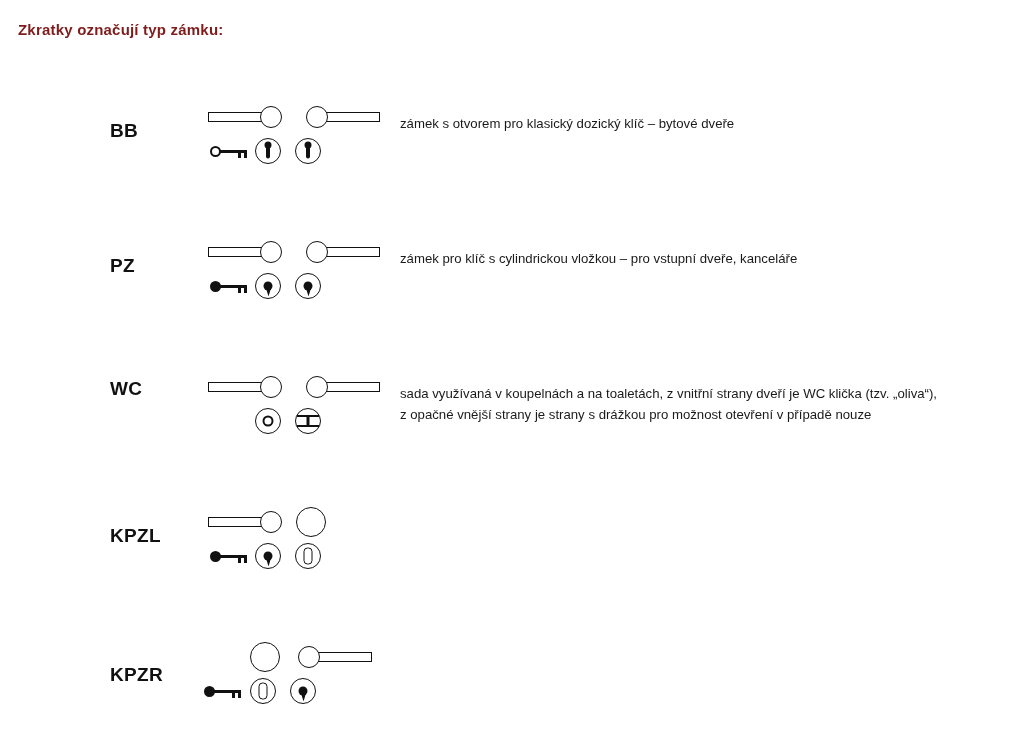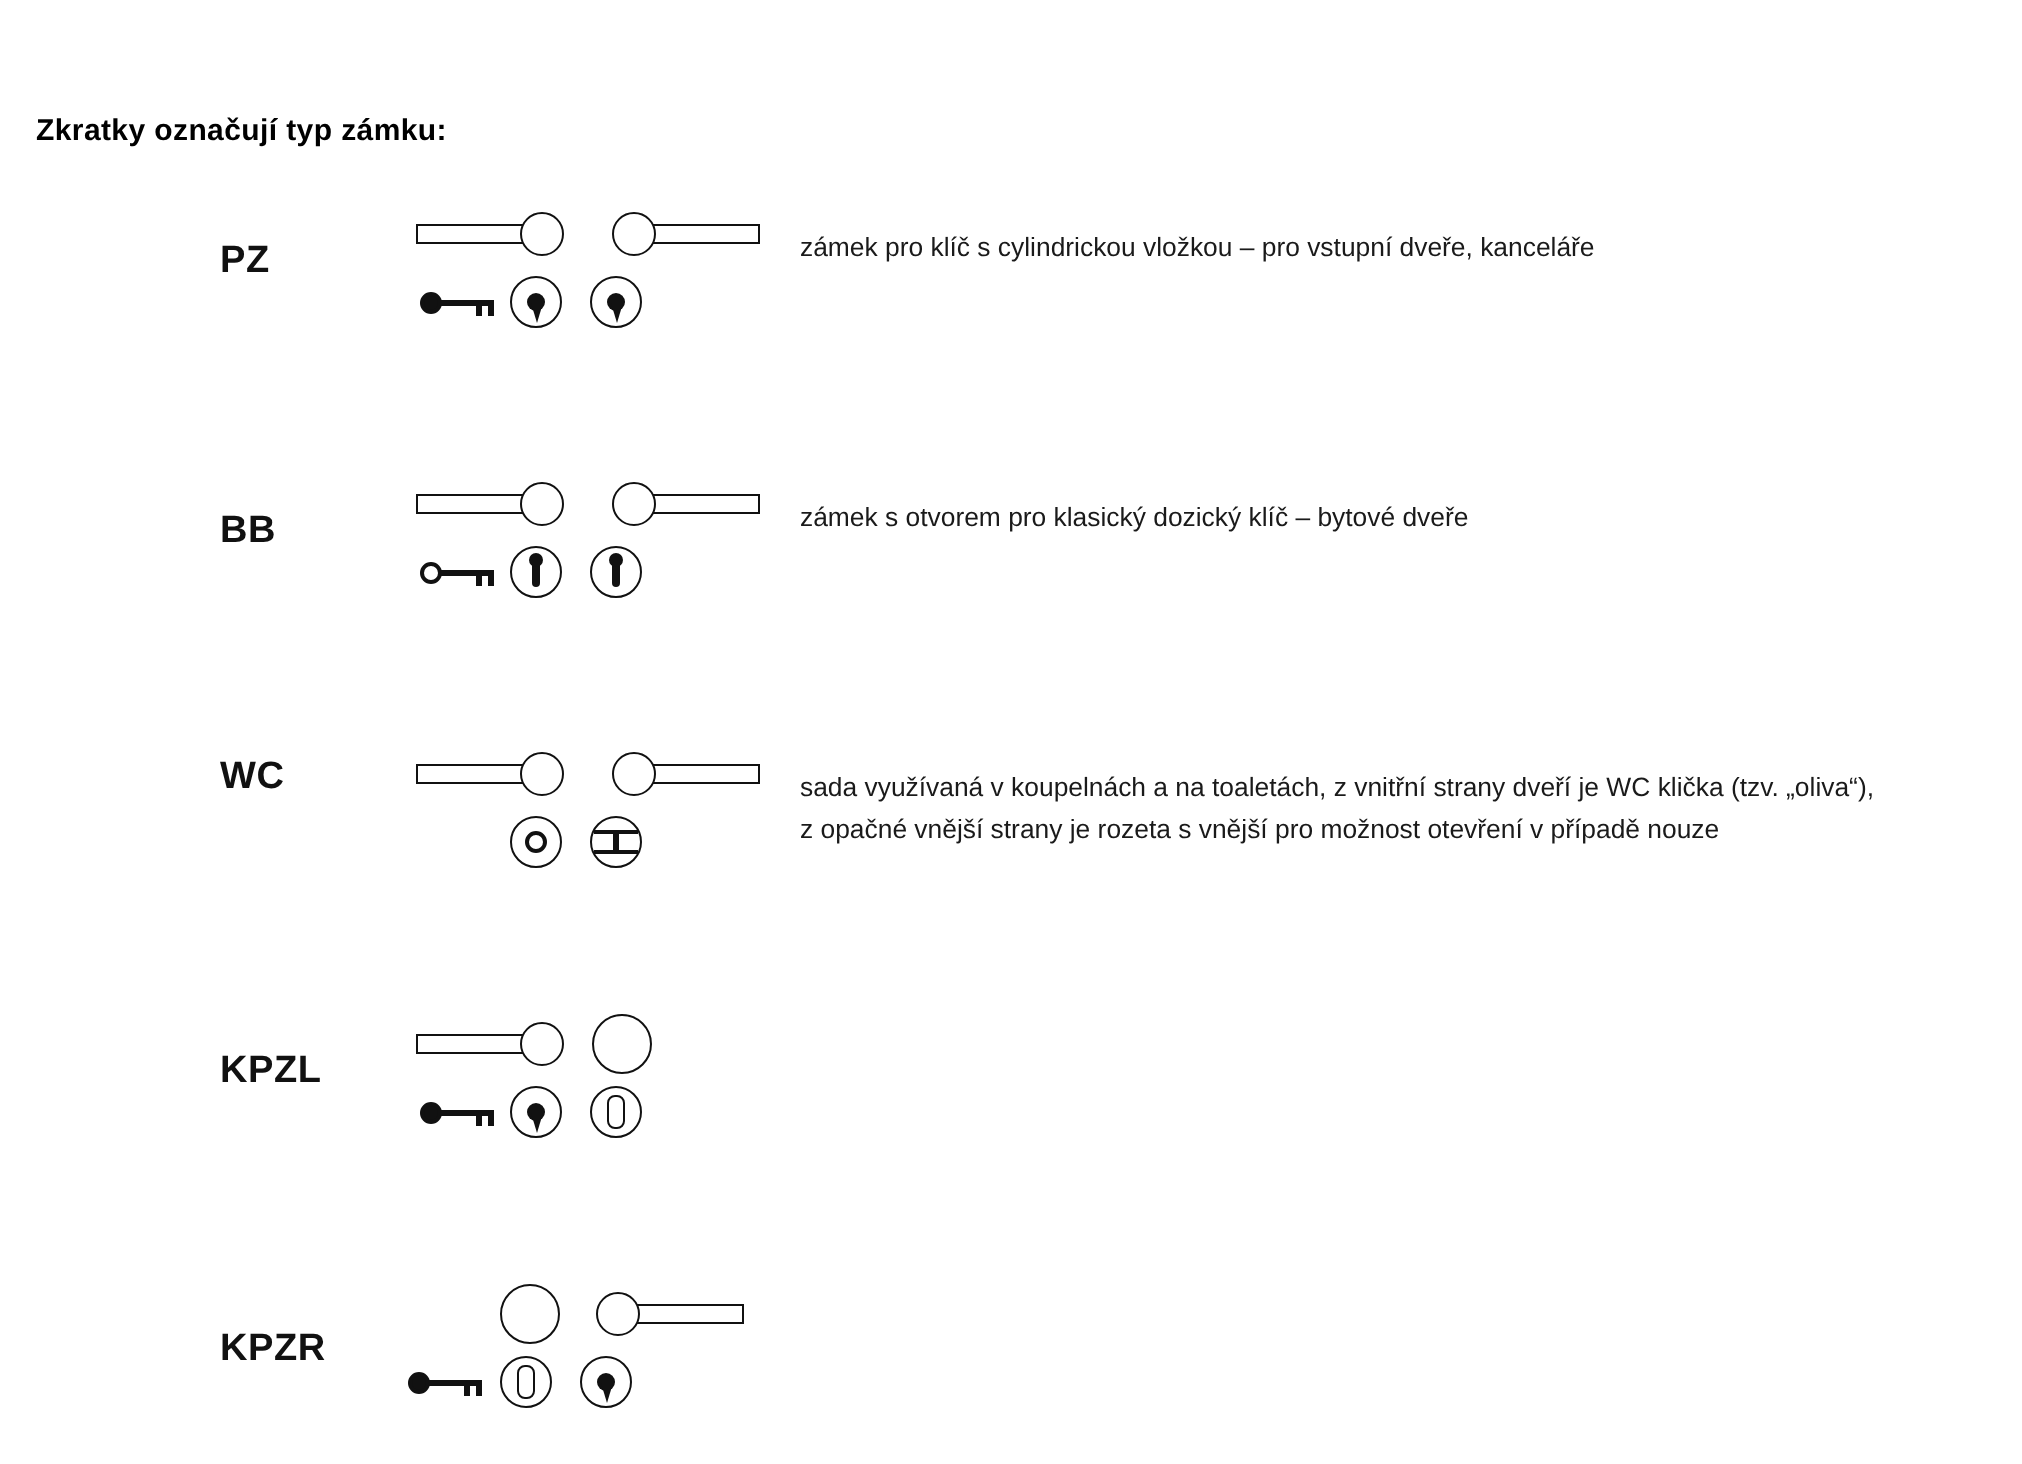--- a/index.html
+++ b/index.html
@@ -16,22 +16,21 @@
     overflow: hidden;
   }
 
   .page-title {
     position: absolute;
     left: 18px;
     top: 21px;
     font-size: 15px;
     font-weight: bold;
     letter-spacing: 0.2px;
-    color: #000000;
-    margin-top: 36px;
+    color: #7f1d1d;
   }
 
   .rows {
     position: absolute;
     left: 0;
     top: 72px;
     width: 1011px;
   }
 
   .row {
@@ -269,20 +268,49 @@
   }
 </style>
 </head>
 <body>
 
 <div class="page-title">Zkratky označují typ zámku:</div>
 
 <div class="rows">
 
   <div class="row">
+    <div class="row-code" style="top: 48px;">BB</div>
+    <div class="glyphs">
+      <div class="handle" style="left: 8px; top: 34px;">
+        <span class="bar"></span>
+          <span class="knuckle"></span>
+      </div>
+      <div class="handle flip" style="left: 96px; top: 34px;">
+        <span class="bar"></span>
+          <span class="knuckle"></span>
+      </div>
+      <div class="key" style="left: 10px; top: 72px;">
+        <span class="bow"></span>
+          <span class="shaft"></span>
+          <span class="bit1"></span>
+          <span class="bit2"></span>
+      </div>
+      <div class="rosette" style="left: 55px; top: 66px;">
+        <span class="kh-bb"></span>
+      </div>
+      <div class="rosette" style="left: 95px; top: 66px;">
+        <span class="kh-bb"></span>
+      </div>
+    </div>
+    <div class="row-desc" style="top: 41px;">
+      <span>zámek s otvorem pro klasický dozický klíč – bytové dveře</span>
+    </div>
+  </div>
+
+  <div class="row">
     <div class="row-code" style="top: 48px;">PZ</div>
     <div class="glyphs">
       <div class="handle" style="left: 8px; top: 34px;">
         <span class="bar"></span>
           <span class="knuckle"></span>
       </div>
       <div class="handle flip" style="left: 96px; top: 34px;">
         <span class="bar"></span>
           <span class="knuckle"></span>
       </div>
@@ -294,49 +322,20 @@
       </div>
       <div class="rosette" style="left: 55px; top: 66px;">
         <span class="kh-pz"></span>
       </div>
       <div class="rosette" style="left: 95px; top: 66px;">
         <span class="kh-pz"></span>
       </div>
     </div>
     <div class="row-desc" style="top: 41px;">
       <span>zámek pro klíč s cylindrickou vložkou – pro vstupní dveře, kanceláře</span>
-    </div>
-  </div>
-
-  <div class="row">
-    <div class="row-code" style="top: 48px;">BB</div>
-    <div class="glyphs">
-      <div class="handle" style="left: 8px; top: 34px;">
-        <span class="bar"></span>
-          <span class="knuckle"></span>
-      </div>
-      <div class="handle flip" style="left: 96px; top: 34px;">
-        <span class="bar"></span>
-          <span class="knuckle"></span>
-      </div>
-      <div class="key" style="left: 10px; top: 72px;">
-        <span class="bow"></span>
-          <span class="shaft"></span>
-          <span class="bit1"></span>
-          <span class="bit2"></span>
-      </div>
-      <div class="rosette" style="left: 55px; top: 66px;">
-        <span class="kh-bb"></span>
-      </div>
-      <div class="rosette" style="left: 95px; top: 66px;">
-        <span class="kh-bb"></span>
-      </div>
-    </div>
-    <div class="row-desc" style="top: 41px;">
-      <span>zámek s otvorem pro klasický dozický klíč – bytové dveře</span>
     </div>
   </div>
 
   <div class="row">
     <div class="row-code" style="top: 36px;">WC</div>
     <div class="glyphs">
       <div class="handle" style="left: 8px; top: 34px;">
         <span class="bar"></span>
           <span class="knuckle"></span>
       </div>
@@ -350,21 +349,21 @@
       <div class="rosette" style="left: 95px; top: 66px;">
         <span class="kh-slot">
             <span class="hl t"></span>
             <span class="vs"></span>
             <span class="hl b"></span>
           </span>
       </div>
     </div>
     <div class="row-desc" style="top: 41px;">
       <span>sada využívaná v koupelnách a na toaletách, z vnitřní strany dveří je WC klička (tzv. „oliva“),</span>
-      <span class="line2">z opačné vnější strany je rozeta s vnější pro možnost otevření v případě nouze</span>
+      <span class="line2">z opačné vnější strany je strany s drážkou pro možnost otevření v případě nouze</span>
     </div>
   </div>
 
   <div class="row">
     <div class="row-code" style="top: 48px;">KPZL</div>
     <div class="glyphs">
       <div class="handle" style="left: 8px; top: 34px;">
         <span class="bar"></span>
           <span class="knuckle"></span>
       </div>

